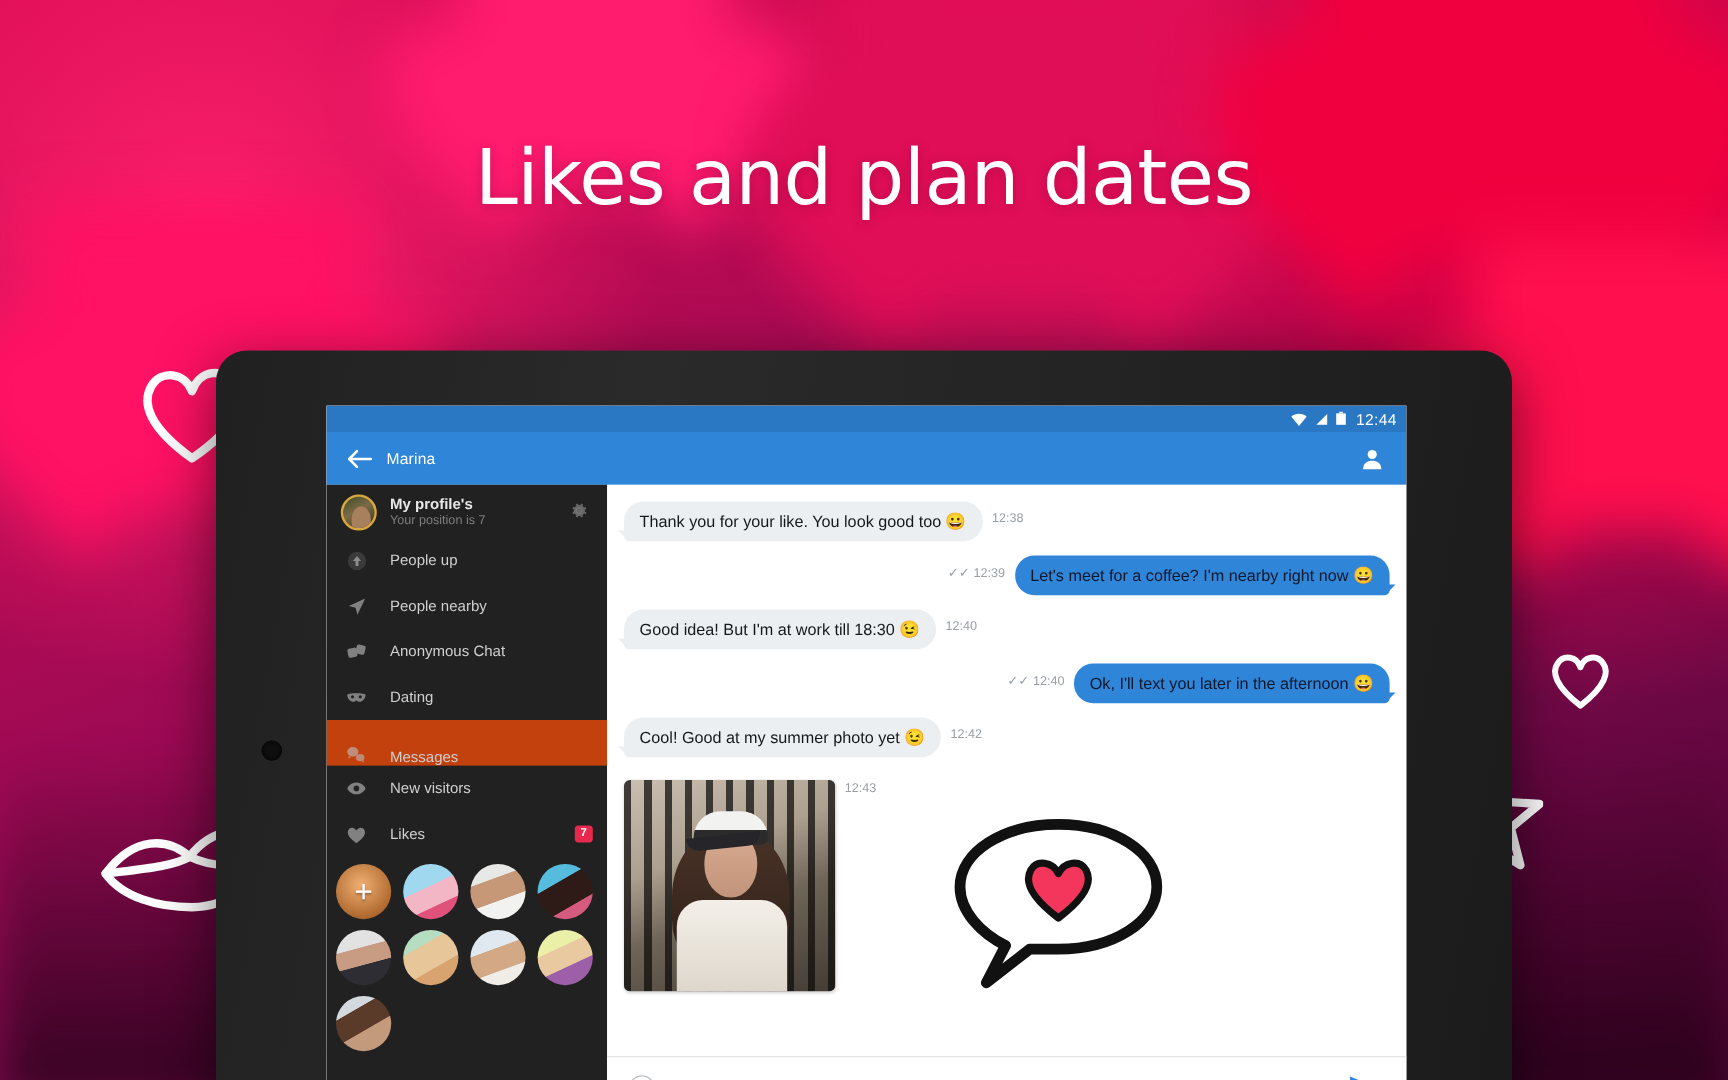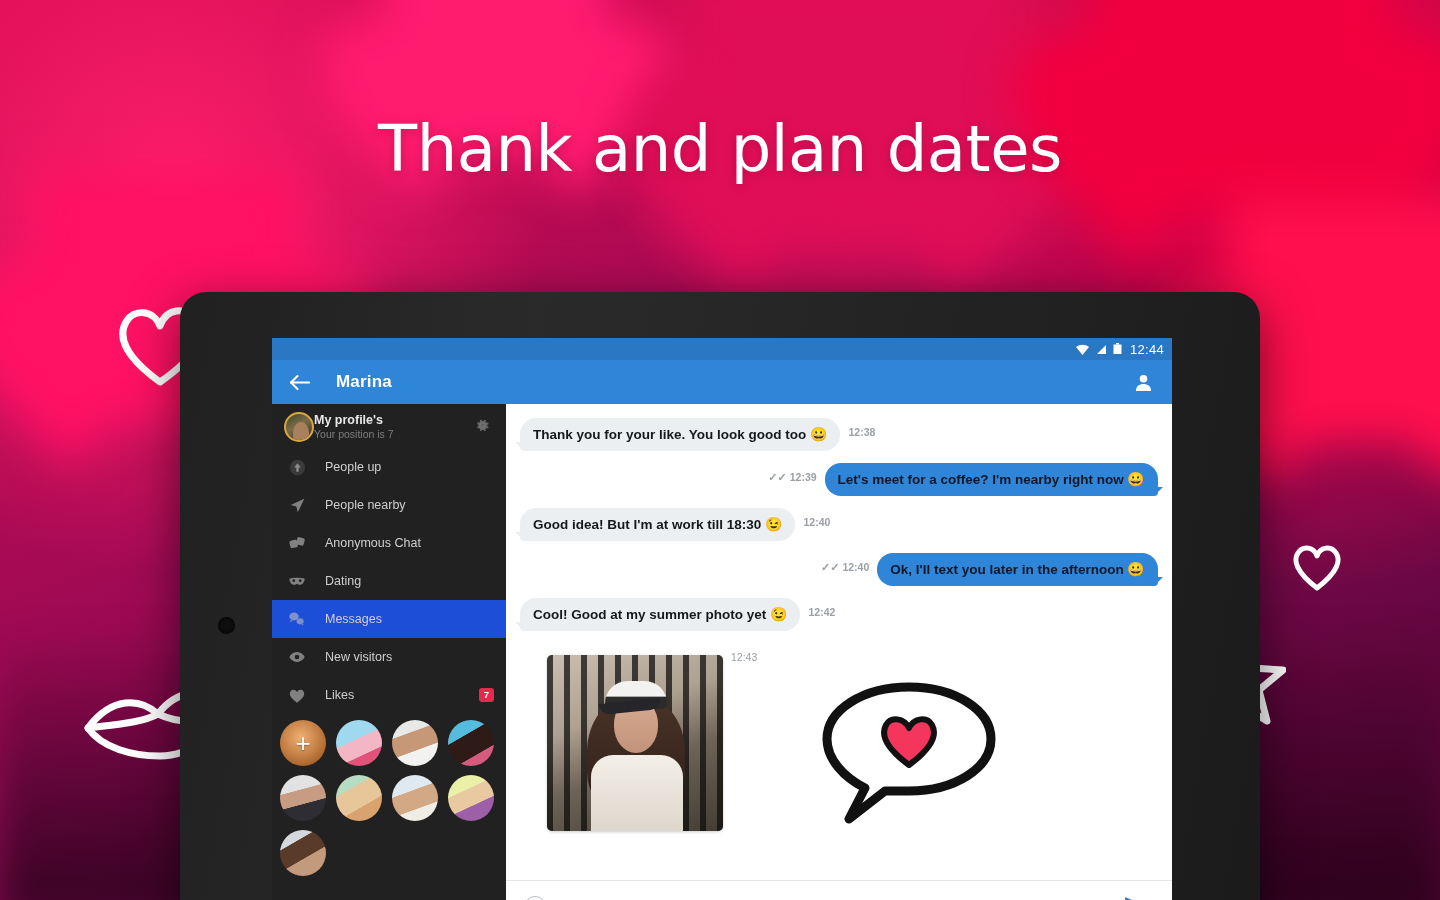--- a/index.html
+++ b/index.html
@@ -68,21 +68,21 @@
   #statusbar .sicon { display:flex; align-items:center; }
   #statusbar .clock { font-size:13px; letter-spacing:.3px; padding-left:2px; }
 
   
   #appbar {
     height:44px; background:#2f85d8;
     display:flex; align-items:center; padding:0 14px;
     color:#fff;
   }
   #appbar .back { width:26px; height:26px; display:flex; align-items:center; justify-content:center; cursor:pointer; }
-  #appbar .title { font-size:17px; font-weight:bold; margin-left:24px; letter-spacing:.2px; }
+  #appbar .title { font-size:13px; font-weight:normal; margin-left:10px; letter-spacing:.2px; }
   #appbar .spacer { flex:1; }
   #appbar .profile { width:30px; height:30px; display:flex; align-items:center; justify-content:center; cursor:pointer; }
 
   
   #appbody { display:flex; height:528px; }
 
   
   #sidebar {
     width:234px; background:#212121; color:#d4d4d4;
     overflow:hidden; position:relative; flex:none;
@@ -91,70 +91,70 @@
   .profrow .ava {
     width:30px; height:30px; border-radius:50%;
     border:2px solid #d9a83d;
     background:linear-gradient(150deg,#3b4a2c,#7d6b46 45%,#2c3320);
     position:relative; overflow:hidden; flex:none;
   }
   .profrow .ava:after{
     content:""; position:absolute; left:7px; top:8px; width:16px; height:22px;
     border-radius:50% 50% 40% 40%; background:#a9805e;
   }
-  .profrow .ptxt { flex:1; }
+  .profrow .ptxt { margin-left:11px; flex:1; }
   .profrow .pname { font-size:12.5px; color:#e8e8e8; font-weight:bold; line-height:14px; }
   .profrow .ppos { font-size:10.5px; color:#7e7e7e; line-height:13px; margin-top:1px; }
   .profrow .gear { width:20px; height:20px; opacity:.55; cursor:pointer; flex:none; }
 
   .navitem {
     display:flex; align-items:center; height:38px; padding:0 12px; cursor:pointer;
   }
-  .navitem.active { background:#1d4ed8; }
+  .navitem.active { background:#c2410c;align-items:flex-end; }
   .navitem .nico { width:26px; display:flex; align-items:center; justify-content:center; opacity:.62; flex:none; }
   .navitem .nlbl { margin-left:15px; font-size:12.5px; color:#cfcfcf; flex:1; }
   .badge {
     background:#e8294e; color:#fff; font-size:9.5px; font-weight:bold;
     border-radius:3px; padding:2px 5px; line-height:10px;
   }
 
   
   #avagrid { padding:6px 8px 0 8px; display:flex; flex-wrap:wrap; gap:9px 10px; }
   .gava { width:46px; height:46px; border-radius:50%; position:relative; overflow:hidden; flex:none; cursor:pointer; }
   .gava .plus {
     position:absolute; inset:0; display:flex; align-items:center; justify-content:center;
     color:#fff; font-size:26px; font-weight:300; line-height:1;
     text-shadow:0 1px 2px rgba(0,0,0,.35);
   }
 
   
   #chatcol { flex:1; display:flex; flex-direction:column; background:#fff; position:relative; }
   #chatlist { flex:1; padding:14px 14px 8px 14px; overflow:hidden; }
 
-  .row { display:flex; align-items:center; margin-bottom:12px;font-weight:bold; }
+  .row { display:flex; align-items:center; margin-bottom:12px; }
   .row.out { justify-content:flex-end; }
   .bubble {
     max-width:420px; padding:7px 13px; border-radius:16px;
     font-size:13.5px; line-height:18px; position:relative;
   }
   .bubble.in  { background:#eceff1; color:#16181a; border-bottom-left-radius:4px; }
   .bubble.out { background:#2f85d8; color:#0f172a;    border-bottom-right-radius:4px; }
   .bubble.in:after {
     content:""; position:absolute; left:-5px; bottom:0;
     border-width:0 9px 9px 0; border-style:solid; border-color:transparent #eceff1 transparent transparent;
   }
   .bubble.out:after {
     content:""; position:absolute; right:-5px; bottom:0;
     border-width:0 0 9px 9px; border-style:solid; border-color:transparent transparent transparent #2f85d8;
   }
   .emo { font-size:14px; }
   .time { font-size:10.5px; color:#9aa0a6; padding:0 8px; align-self:flex-start; margin-top:8px; white-space:nowrap; }
   .ticks { color:#9aa0a6; margin-right:3px; font-size:11px; }
 
-  .photorow { display:flex; align-items:flex-end;margin-left:27px; }
+  .photorow { display:flex; align-items:center; }
   .photo {
     width:176px; height:176px; border-radius:5px; overflow:hidden; position:relative;
     background:linear-gradient(160deg,#d8cdbf 0%, #b6a998 35%, #6c6255 60%, #3a342c 100%);
     box-shadow:0 1px 3px rgba(0,0,0,.2);
   }
   .photo .bars { position:absolute; inset:0;
     background:repeating-linear-gradient(90deg, rgba(20,18,16,.78) 0 6px, rgba(120,110,98,.15) 6px 17px);
   }
   .photo .hair {
     position:absolute; left:40px; top:40px; width:98px; height:118px;
@@ -219,21 +219,21 @@
   <div class="heartblob" style="left:380px; top:-60px; width:230px; height:220px; background:#ff1b6e;"></div>
   <div class="heartblob" style="left:395px; top:560px; width:250px; height:230px; background:#fb1460;"></div>
   <div class="heartblob" style="left:700px; top:-30px; width:300px; height:270px; background:#e00e57;"></div>
   <div class="heartblob" style="left:820px; top:520px; width:270px; height:250px; background:#f8c98a;"></div>
   <div class="heartblob" style="left:1090px;top:-70px; width:300px; height:280px; background:#f1003f;"></div>
   <div class="heartblob" style="left:1230px;top:200px; width:260px; height:240px; background:#ff0f4e;"></div>
   <div class="blob" style="left:960px; top:560px; width:200px; height:170px; border-radius:50%; background:#fbd39a; filter:blur(34px);"></div>
   <div class="blob" style="left:0; top:620px; width:1440px; height:300px; background:linear-gradient(180deg,rgba(40,2,26,0) 0%, rgba(45,2,28,.55) 60%, rgba(30,1,20,.8) 100%); filter:blur(18px);"></div>
 </div>
 
-<div id="headline">Thank and plan dates</div>
+<div id="headline">Likes and plan dates</div>
 
 <svg class="doodle" style="left:110px; top:300px;" width="100" height="90" viewBox="0 0 100 90" fill="none" stroke="#fff" stroke-width="7" stroke-linecap="round" stroke-linejoin="round">
   <path d="M50 82 C14 56 8 36 16 22 C24 8 44 10 50 26 C56 8 76 6 86 20 C96 34 88 56 50 82Z"></path>
 </svg>
 <svg class="doodle" style="left:192px; top:398px;" width="62" height="62" viewBox="0 0 62 62" fill="none" stroke="#fff" stroke-width="5" stroke-linejoin="round">
   <path d="M31 5 L40 24 L60 25 L45 39 L50 58 L31 47 L13 58 L18 39 L3 25 L23 24 Z"></path>
 </svg>
 <svg class="doodle" style="left:80px; top:672px;" width="160" height="110" viewBox="0 0 160 110" fill="none" stroke="#fff" stroke-width="7" stroke-linecap="round" stroke-linejoin="round">
   <path d="M8 56 C32 24 60 26 78 42 C96 18 130 12 152 28 C140 62 110 84 80 84 C52 84 22 76 8 56Z"></path>
   <path d="M8 56 C40 52 64 50 78 42 C100 52 128 54 152 28"></path>

